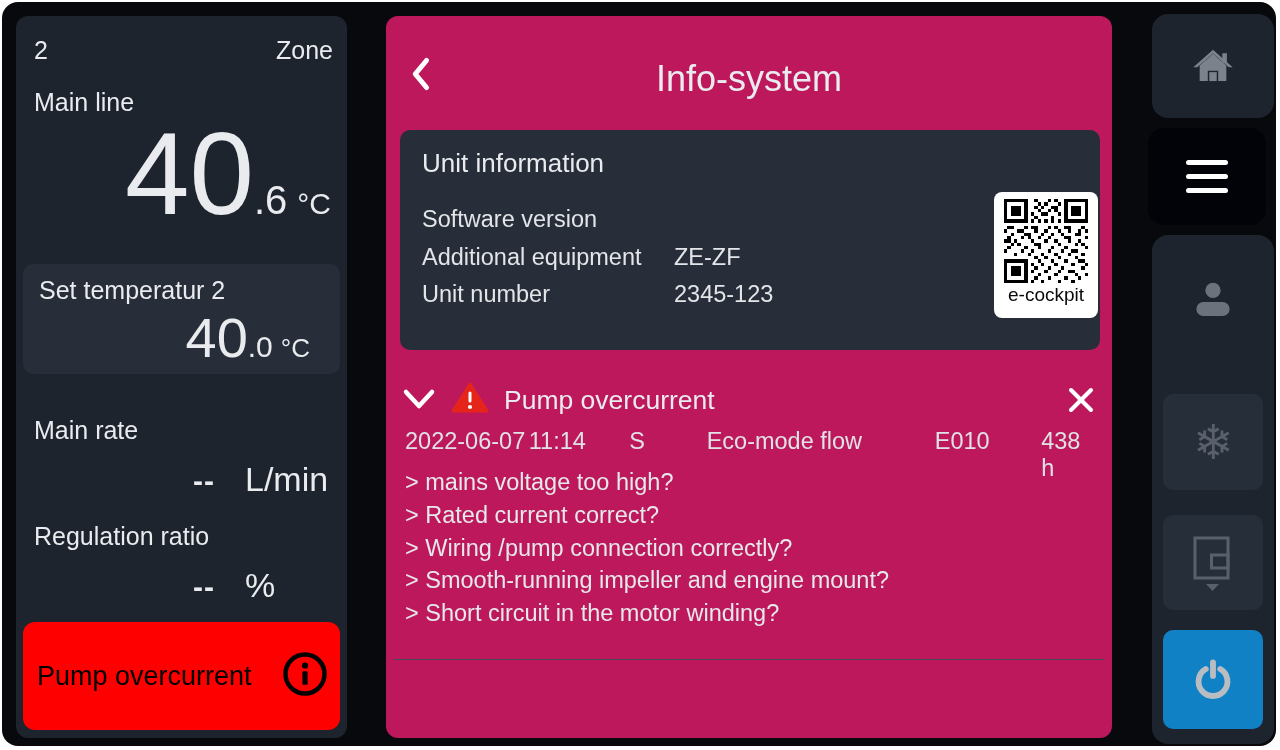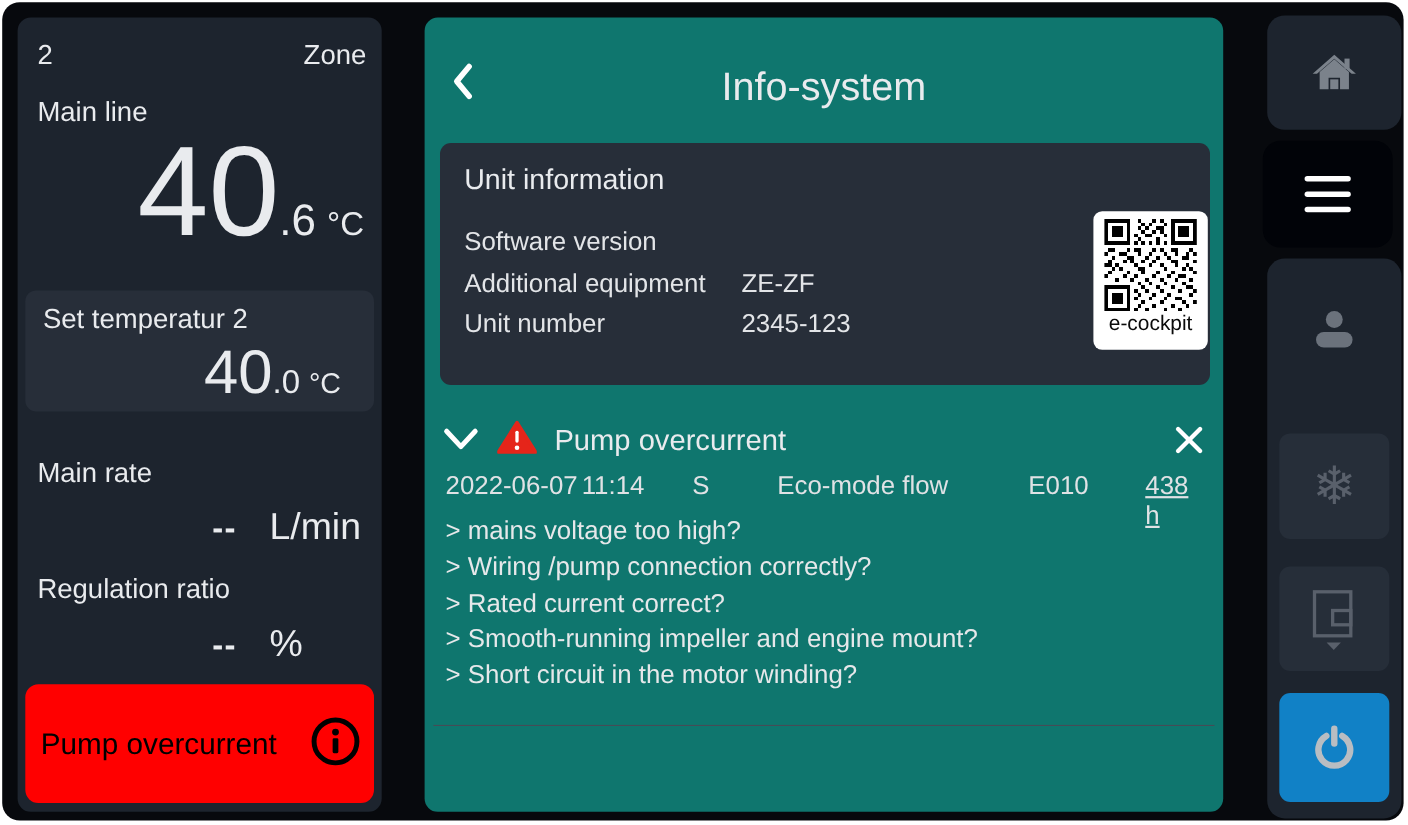--- a/index.html
+++ b/index.html
@@ -35,21 +35,21 @@
   .metric-value{font-size:30px;font-weight:700;letter-spacing:1px;}
   .metric-unit{font-size:34px;width:88px;margin-left:30px;}
   .alarm-btn{position:absolute;left:7px;right:7px;bottom:8px;height:108px;
              background:#ff0000;border-radius:12px;display:flex;
              align-items:center;padding:0 12px 0 14px;box-sizing:border-box;
              cursor:pointer;}
   .alarm-btn-label{color:#000;font-size:27px;flex:1;}
 
   
   .info-panel{position:absolute;left:384px;top:14px;width:726px;height:722px;
-              background:#0f766e;border-radius:12px;color:#e9ebee;}
+              background:#be185d;border-radius:12px;color:#e9ebee;}
   .back-btn{position:absolute;left:18px;top:40px;width:36px;height:36px;
             cursor:pointer;}
   .ip-title{position:absolute;left:0;right:0;top:42px;text-align:center;
             font-size:36px;}
   .unit-card{position:absolute;left:14px;right:12px;top:114px;height:220px;
              background:#272e39;border-radius:10px;box-sizing:border-box;
              padding:18px 22px;}
   .uc-heading{font-size:26px;margin-bottom:22px;}
   .uc-row{display:flex;font-size:23.5px;line-height:37.5px;color:#e3e5e8;}
   .uc-label{width:252px;flex:0 0 auto;}
@@ -66,21 +66,21 @@
   .collapse-btn{width:34px;height:28px;cursor:pointer;}
   .warn-tri{margin-left:16px;}
   .close-btn{margin-left:auto;width:30px;height:30px;cursor:pointer;}
   .alarm-meta{position:absolute;left:19px;right:14px;top:412px;display:flex;
               align-items:baseline;font-size:23.5px;color:#e0e2e5;}
   .am-date{width:128px;}
   .am-time{width:104px;}
   .am-class{width:80px;}
   .am-mode{width:236px;}
   .am-code{width:110px;}
-  .am-hours{margin-left:auto;text-decoration:underline;}
+  .am-hours{margin-left:auto;}
   .alarm-hints{position:absolute;left:19px;top:450px;font-size:23.5px;
                line-height:32.8px;color:#e6e8ea;}
   .divider{position:absolute;left:8px;right:8px;top:643px;height:1px;
            background:#454c56;}
 
   
   .tile-home{position:absolute;left:1150px;top:12px;width:122px;height:104px;
              background:#1d242e;border-radius:16px;display:grid;
              place-items:center;cursor:pointer;}
   .tile-menu{position:absolute;left:1146px;top:126px;width:118px;height:97px;
@@ -226,22 +226,22 @@
         <span class="am-date">2022-06-07</span>
         <span class="am-time">11:14</span>
         <span class="am-class">S</span>
         <span class="am-mode">Eco-mode flow</span>
         <span class="am-code">E010</span>
         <span class="am-hours">438 h</span>
       </div>
 
       <div class="alarm-hints">
         <div>&gt; mains voltage too high?</div>
+        <div>&gt; Rated current correct?</div>
         <div>&gt; Wiring /pump connection correctly?</div>
-        <div>&gt; Rated current correct?</div>
         <div>&gt; Smooth-running impeller and engine mount?</div>
         <div>&gt; Short circuit in the motor winding?</div>
       </div>
 
       <div class="divider"></div>
     </div>
 
     <div class="tile-home">
       <svg width="44" height="40" viewBox="0 0 38 34">
         <g fill="#7b828b">

